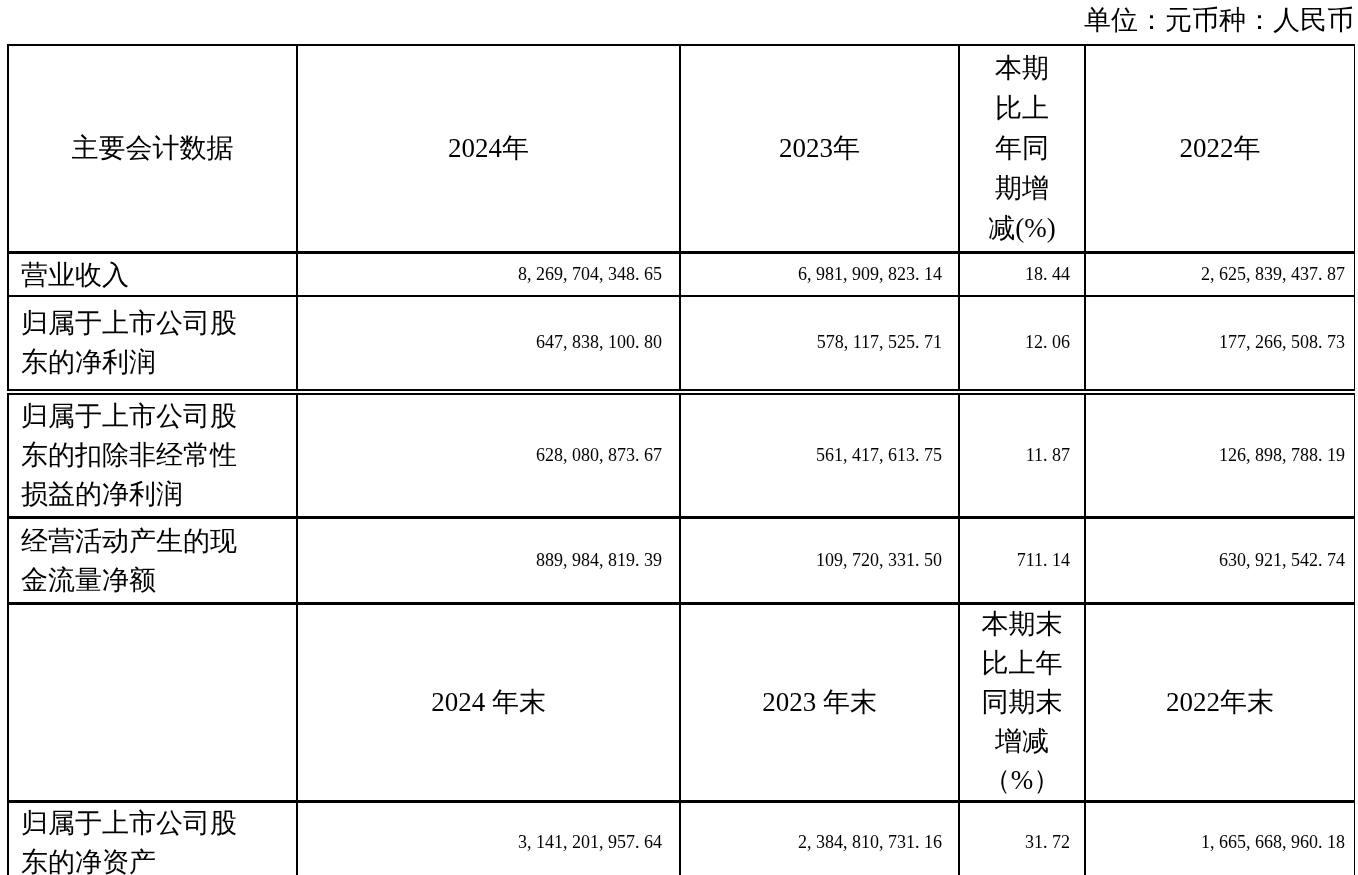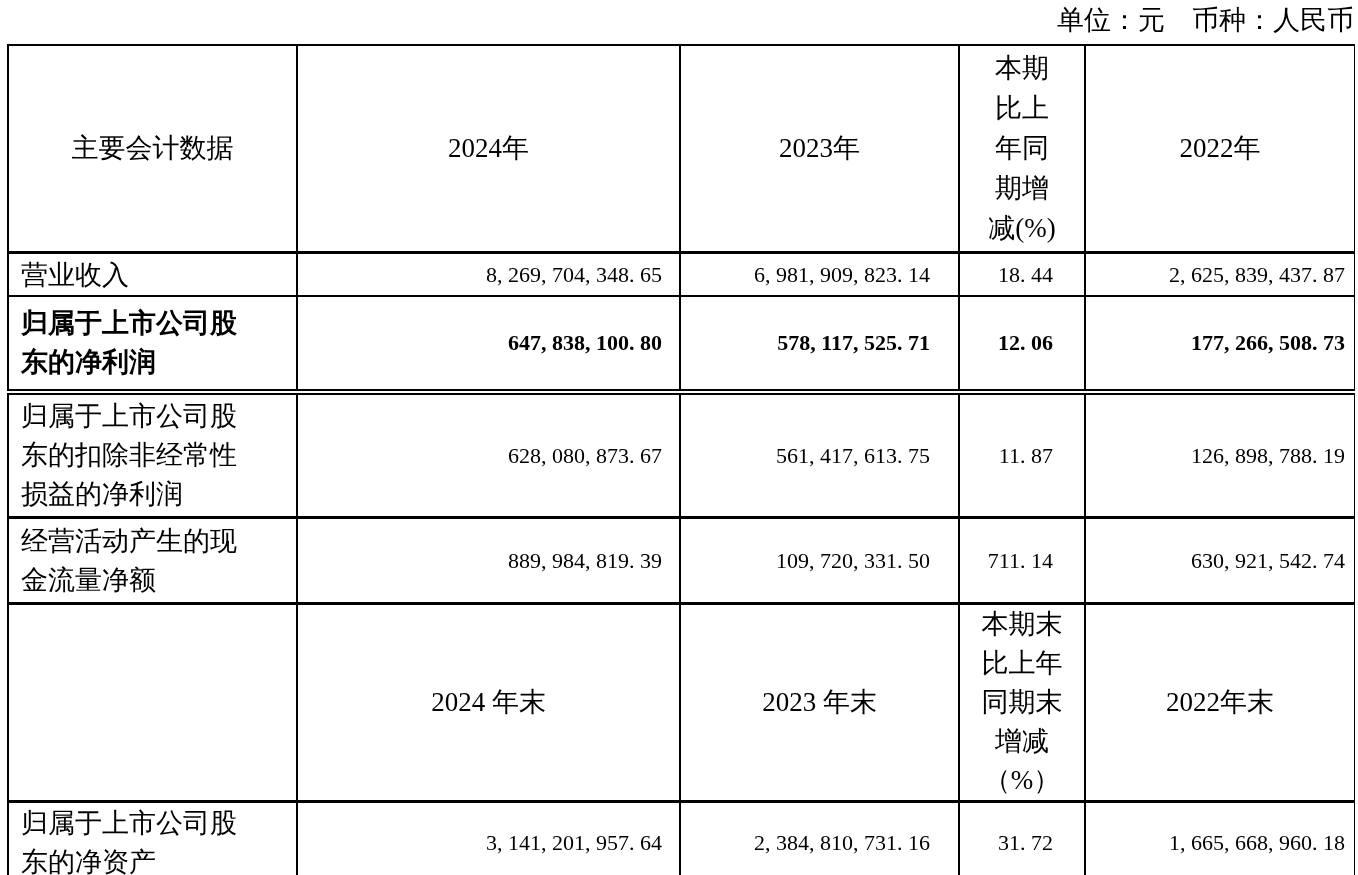--- a/index.html
+++ b/index.html
@@ -4,47 +4,47 @@
 <style>
   html,body{
     margin:0;padding:0;width:1358px;height:875px;background:#ffffff;
     font-family:"Liberation Serif","DejaVu Serif",serif;color:#000;
     overflow:hidden;position:relative;
   }
   .caption{
     position:absolute;top:2px;right:4px;font-size:27px;line-height:36px;
     white-space:nowrap;color:#000;
   }
-  .caption .currency{margin-left:27px;}
+  .caption .currency{}
   .table-wrap{
     position:absolute;left:7px;top:44px;width:1348px;height:831px;overflow:hidden;
   }
   table{
     border-collapse:collapse;table-layout:fixed;width:1347px;
   }
   td{
     border:2px solid #000;vertical-align:middle;font-size:27px;line-height:39px;
     padding:0;color:#000;overflow:hidden;
   }
   
   td.lbl{text-align:left;padding-left:12px;border-radius:8px;}
   td.lbl .wrapbox{display:inline-block;max-width:224px;vertical-align:middle;}
   td.ctr{text-align:center;}
-  td.num{text-align:right;font-size:22px;}
+  td.num{text-align:right;font-size:18px;}
   td.c2{padding-right:17px;}
-  td.c3{padding-right:28px;}
-  td.c4{padding-right:31px;}
+  td.c3{padding-right:16px;}
+  td.c4{padding-right:14px;}
   td.c5{padding-right:9px;}
   
   .vlines span{display:block;text-align:center;line-height:40px;}
   .vlines2 span{display:block;text-align:center;line-height:39px;}
   
   tr.h1{height:207px;}
   tr.r1{height:42px;}
-  tr.r2{height:96px;font-weight:bold;}
+  tr.r2{height:96px;}
   tr.r3{height:126px;}
   tr.r4{height:86px;}
   tr.h2{height:195px;}
   tr.r6{height:82px;}
   tr.r7{height:40px;}
   
   tr.r1 td{border-top-width:3px;}
   tr.r3 td{border-top:6px double #000;}
   tr.r4 td{border-top-width:3px;}
   tr.h2 td{border-top-width:3px;}

